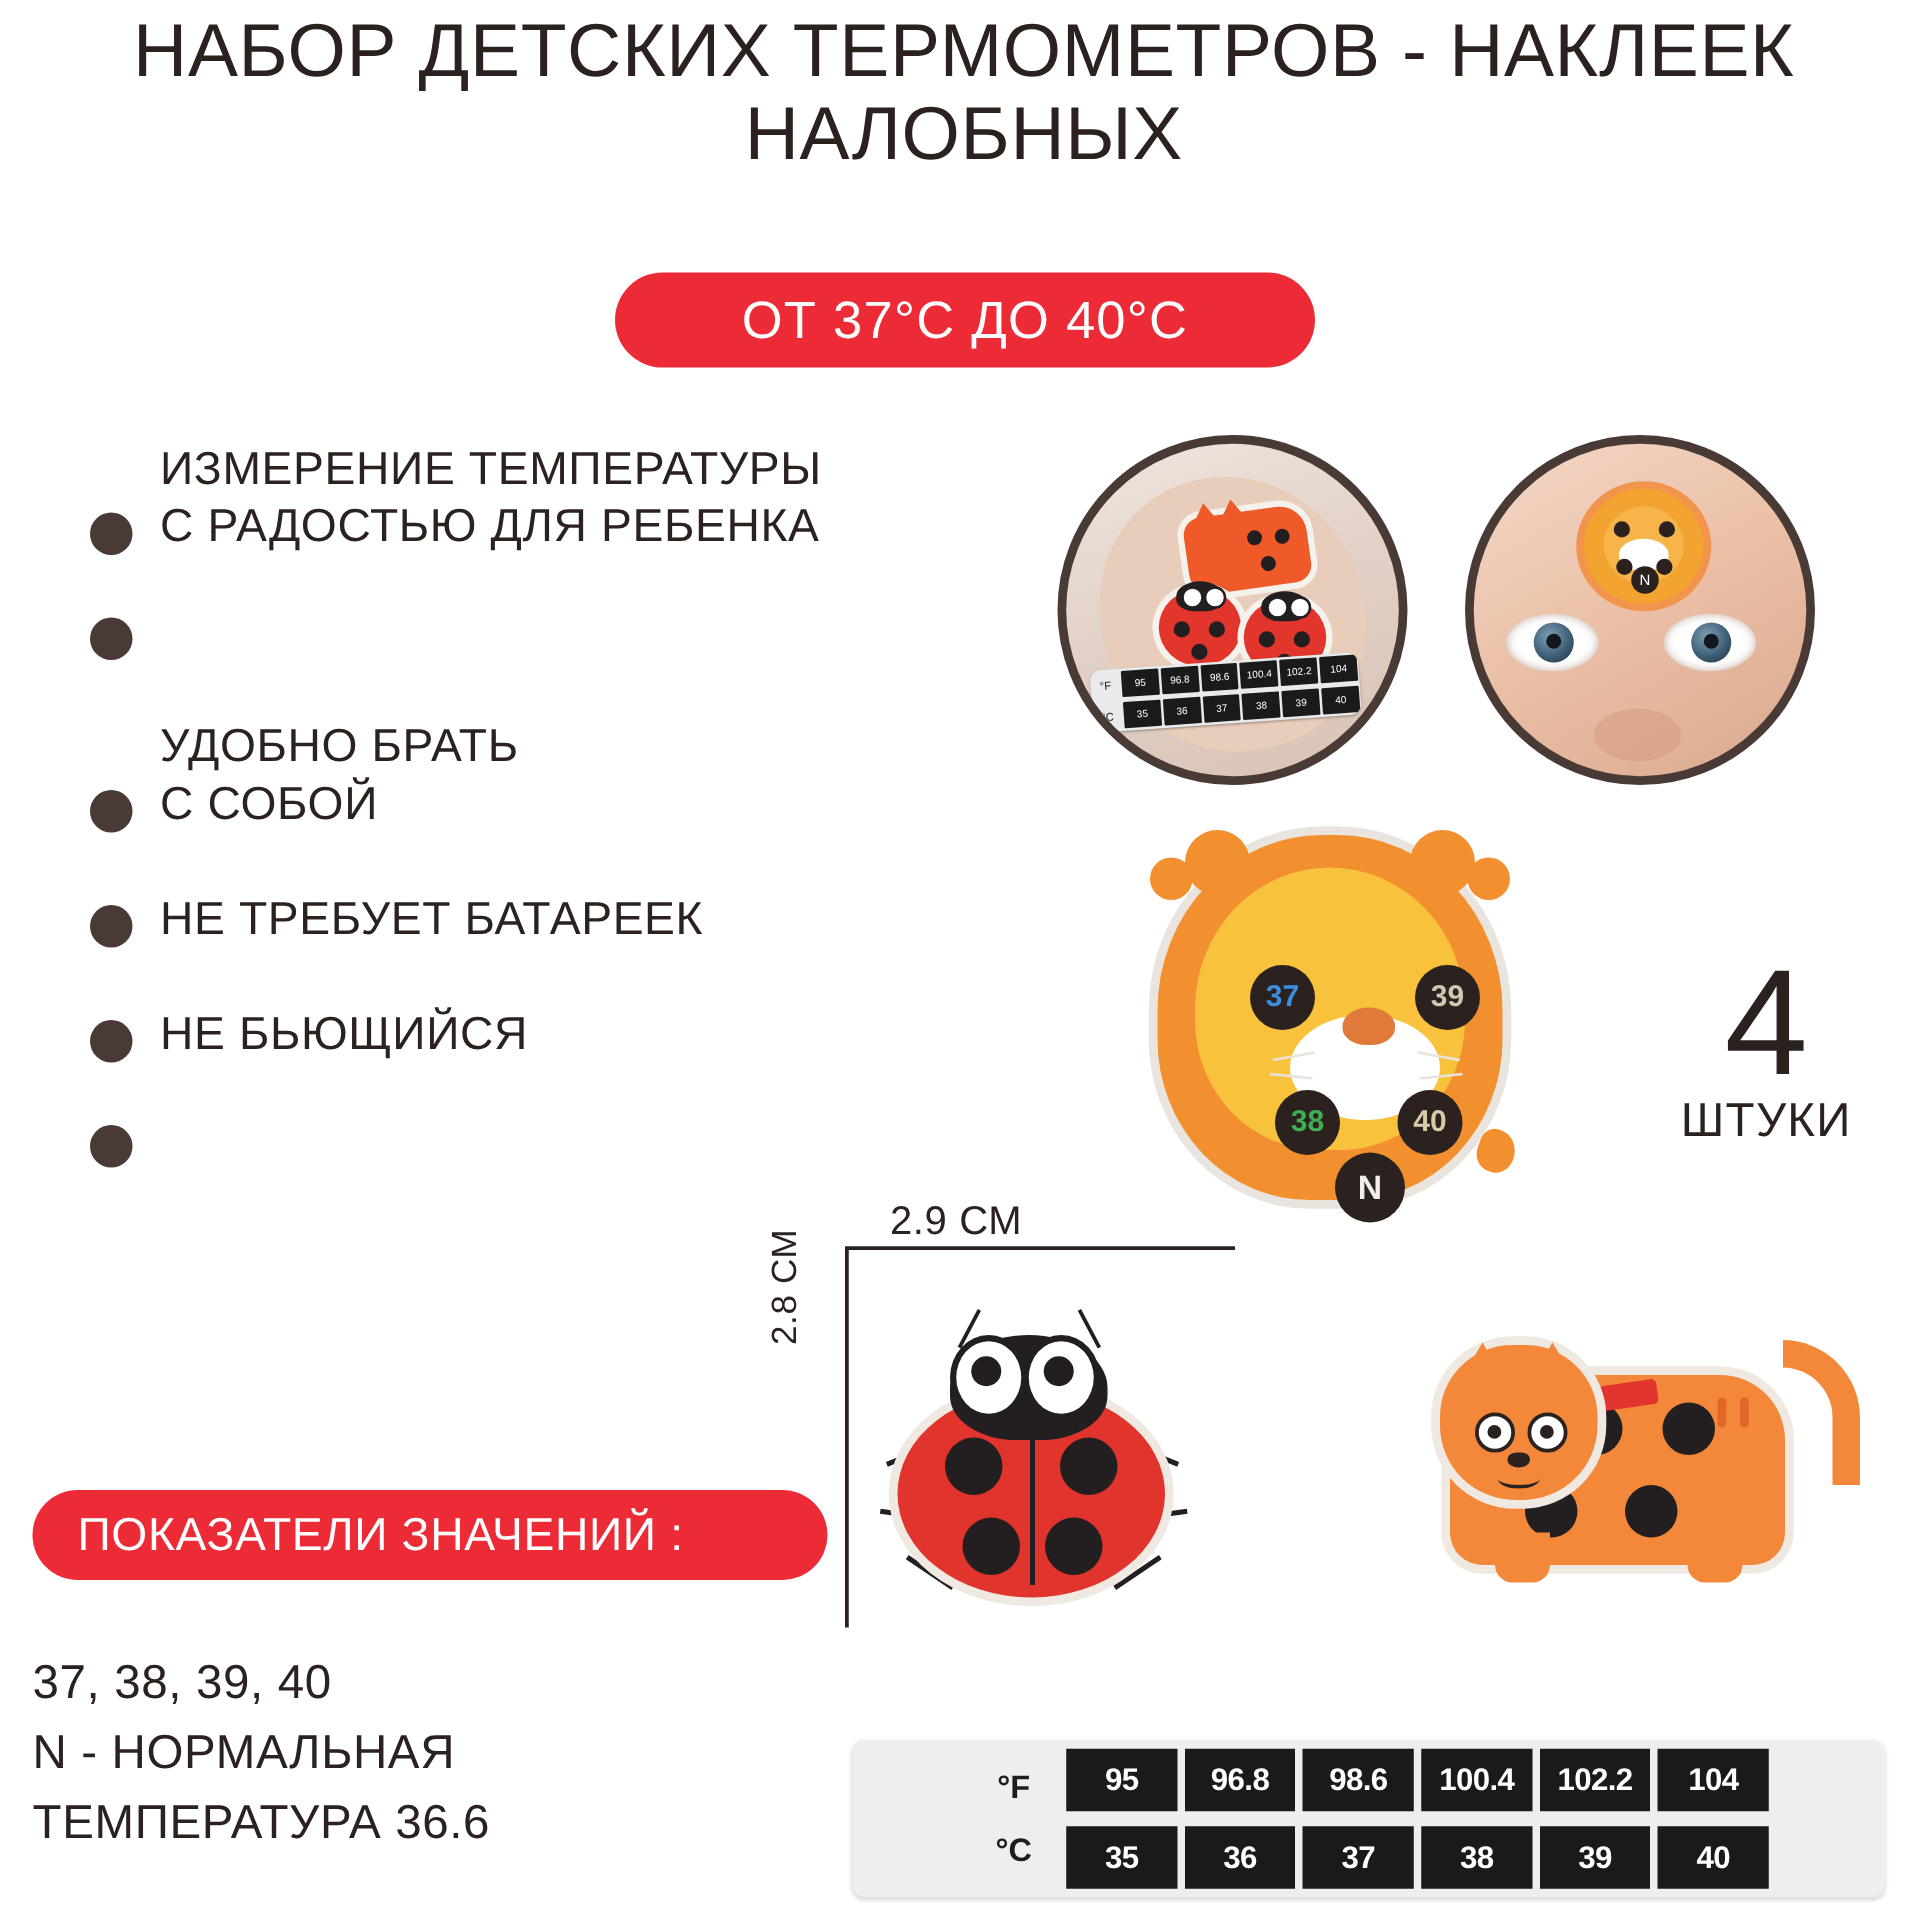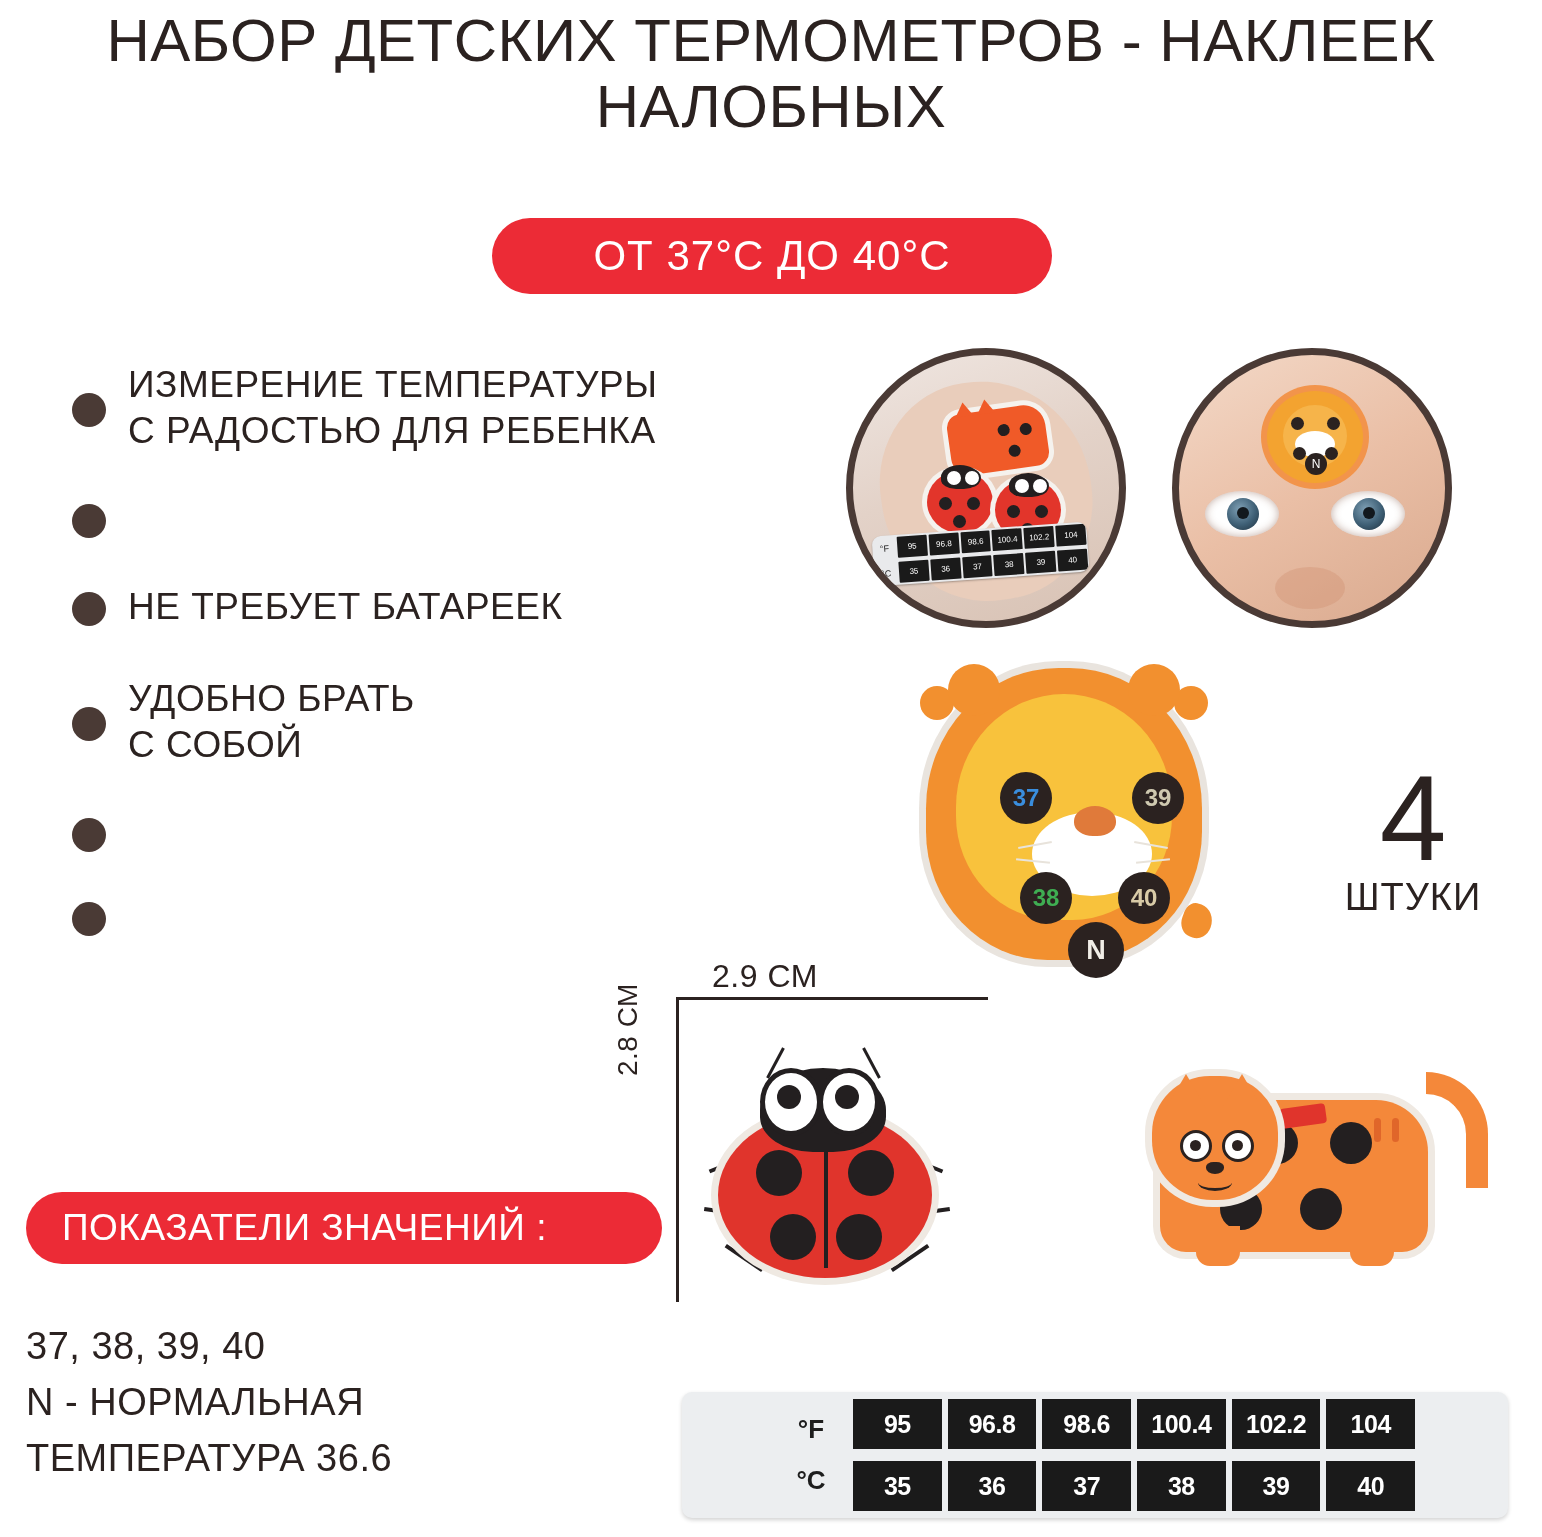--- a/index.html
+++ b/index.html
@@ -51,23 +51,22 @@
 
   
   .features {
     position: absolute;
     top: 352px;
     left: 72px;
     width: 790px;
   }
   .feature {
     display: flex;
-    align-items: center;
+    align-items: flex-end;
     margin-bottom: 46px;
-    margin-top: 10px;
   }
   .bullet {
     width: 34px;
     height: 34px;
     border-radius: 50%;
     background: #4a3a35;
     flex: 0 0 auto;
     margin-top: 4px;
     margin-right: 22px;
   }
@@ -464,29 +463,30 @@
   <div class="feature">
     <span class="bullet"></span>
     <span class="feature-text">ИЗМЕРЕНИЕ ТЕМПЕРАТУРЫ
 С РАДОСТЬЮ ДЛЯ РЕБЕНКА</span>
   </div>
   <div class="feature">
     <span class="bullet"></span>
   </div>
   <div class="feature">
     <span class="bullet"></span>
-    <span class="feature-text">НЕ ТРЕБУЕТ БАТАРЕЕК</span>
+    <span class="feature-text">УДОБНО БРАТЬ
+С СОБОЙ</span>
   </div>
   <div class="feature">
     <span class="bullet"></span>
-    <span class="feature-text">УДОБНО БРАТЬ
-С СОБОЙ</span>
+    <span class="feature-text">НЕ ТРЕБУЕТ БАТАРЕЕК</span>
   </div>
   <div class="feature">
     <span class="bullet"></span>
+    <span class="feature-text">НЕ БЬЮЩИЙСЯ</span>
   </div>
   <div class="feature">
     <span class="bullet"></span>
   </div>
 </div>
 
 <div class="photo-circle" id="photo-hand">
   <div class="hand-palm"></div>
 
   <div class="mini-cat">

